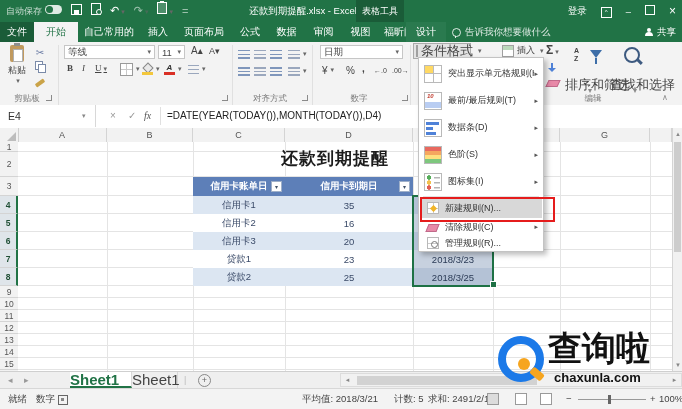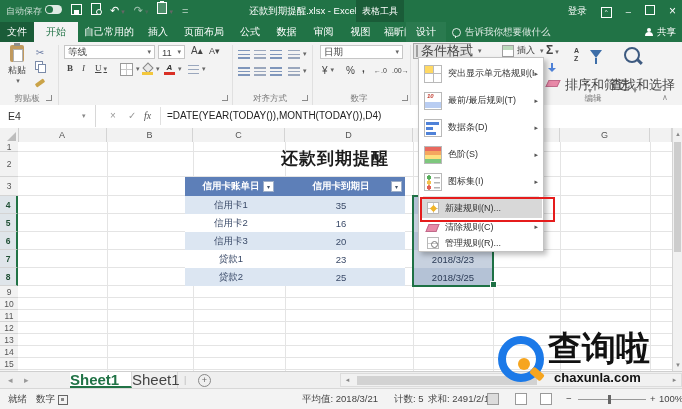--- a/index.html
+++ b/index.html
@@ -97,21 +97,21 @@
   .cornerbox:after{content:"";position:absolute;right:2px;bottom:1px;border-left:9px solid transparent;border-bottom:9px solid #bdbdbd}
   .chcell{position:absolute;top:0;height:14px;line-height:14px;text-align:center;font-size:9px;color:#555;border-right:1px solid #d4d4d4;box-sizing:border-box}
   .rowhdrs{left:0;top:142px;width:18px;height:229px;background:#f2f2f2;border-right:1px solid #bdbdbd;overflow:hidden}
   .rhcell{position:absolute;left:0;width:18px;text-align:center;font-size:8.5px;color:#555;border-bottom:1px solid #d4d4d4;box-sizing:border-box;display:flex;align-items:center;justify-content:center}
   .rhcell.sel{background:#dfe5ea;border-right:2px solid #217346;color:#1f4f35;font-weight:bold}
   .gridarea{left:18px;top:142px;width:654px;height:229px;background:#fff;overflow:hidden}
   .vline{position:absolute;top:0;width:1px;height:240px;background:#e4e4e4}
   .hline{position:absolute;left:0;width:654px;height:1px;background:#e4e4e4}
   .doctitle{position:absolute;left:263px;top:5px;font-size:17px;font-weight:bold;color:#1c1c1c;letter-spacing:1px;white-space:nowrap}
   
-  .xltable{position:absolute;left:167px;top:35px;width:220px;height:96px}
+  .xltable{position:absolute;left:175px;top:35px;width:220px;height:96px}
   .th{position:absolute;top:0;height:19px;background:#5d7fb8;color:#fff;font-weight:bold;font-size:9.5px;display:flex;align-items:center;justify-content:center}
   .fbtn{position:absolute;top:4px;width:11px;height:11px;background:#fff;border:1px solid #9fb0c9;color:#44546a;font-size:6px;line-height:10px;text-align:center;box-sizing:border-box}
   .td{position:absolute;height:18px;display:flex;align-items:center;justify-content:center;font-size:9.5px;color:#3a4a68;box-sizing:border-box}
   .band{background:#dce6f2}
   .white{background:#ffffff}
   .ecell{position:absolute;left:395px;width:80px;height:18px;box-sizing:border-box;display:flex;align-items:center;justify-content:center;font-size:9.5px;color:#2a3a55}
   .esel-w{background:#c7d1df}.esel-b{background:#b4c2d6}
   .selrect{position:absolute;left:394px;top:53px;width:78px;height:88px;border:2px solid #1e7145;z-index:4}
   .handle{position:absolute;left:472px;top:139px;width:5px;height:5px;background:#1e7145;border:1px solid #fff;z-index:5}
   

